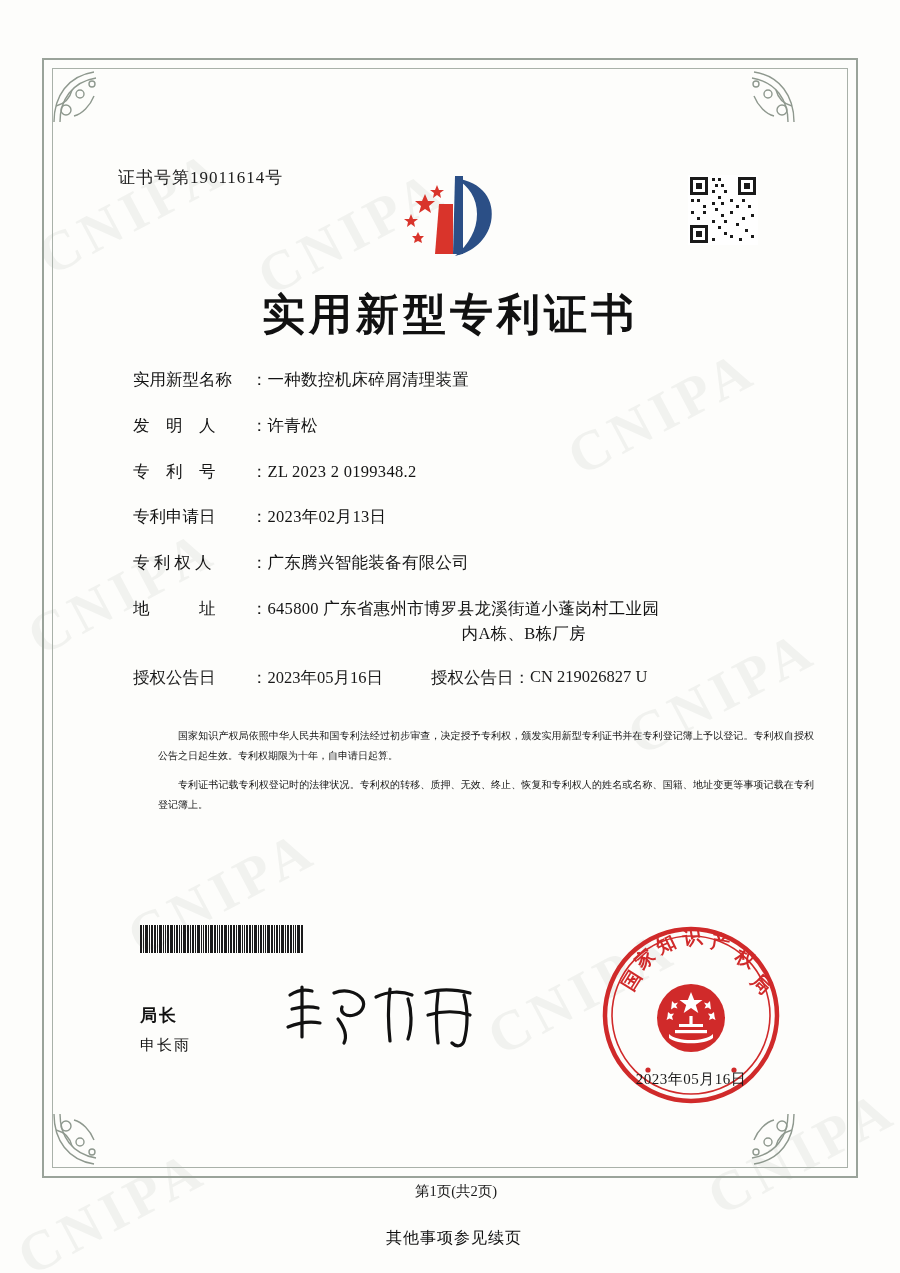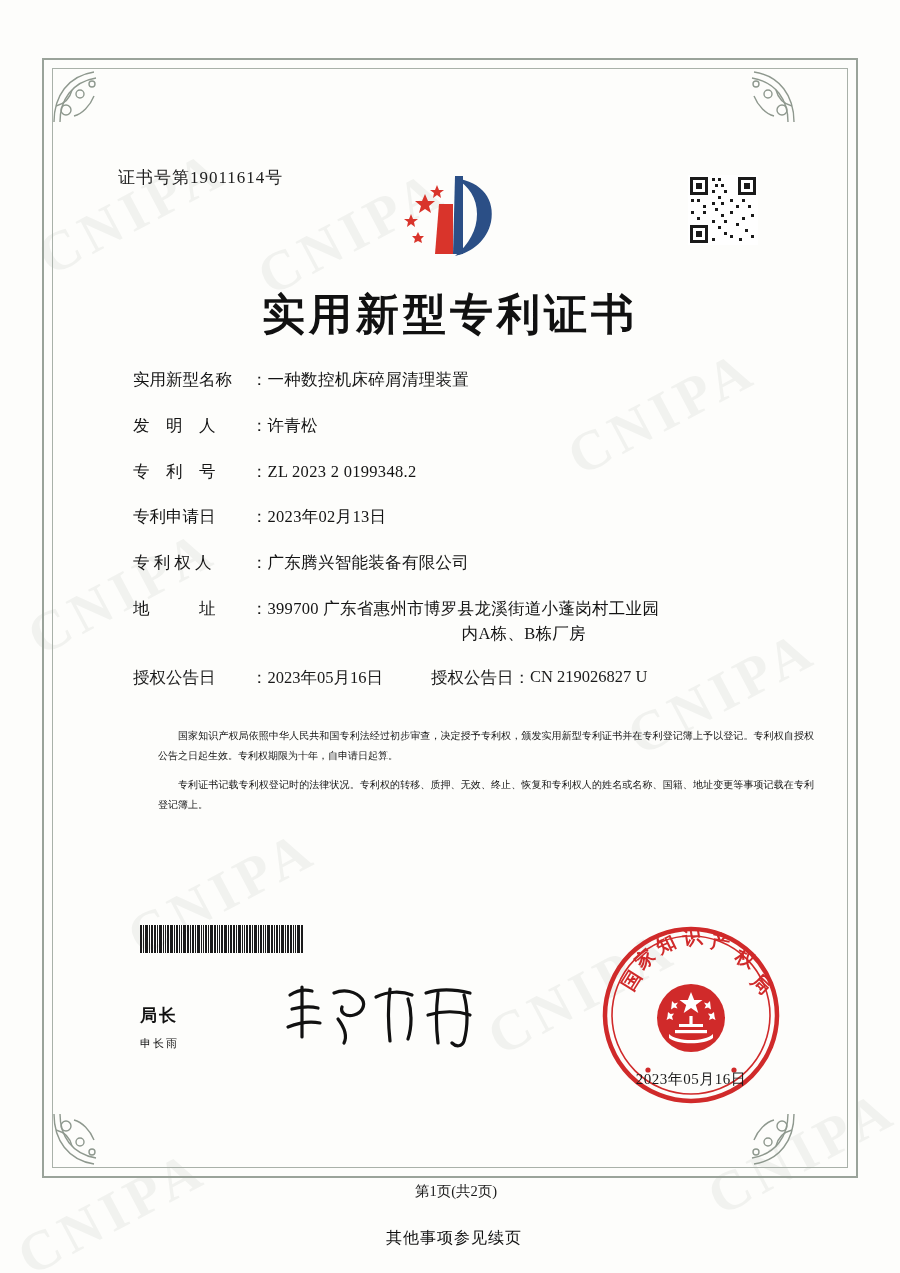--- a/index.html
+++ b/index.html
@@ -195,21 +195,21 @@
     top: 1004px;
     font-size: 17px;
     letter-spacing: 2px;
     font-weight: 600;
     color: #111;
   }
   .sig-name {
     position: absolute;
     left: 140px;
     top: 1036px;
-    font-size: 11px;
+    font-size: 15px;
     letter-spacing: 2px;
     color: #111;
   }
   .sig-hand {
     position: absolute;
     left: 278px;
     top: 975px;
     width: 215px;
     height: 75px;
   }
@@ -423,21 +423,21 @@
     <div class="field-row">
       <span class="field-label">专 利 权 人</span>
       <span class="field-colon">：</span>
       <span class="field-value">广东腾兴智能装备有限公司</span>
     </div>
 
     <div class="field-row">
       <span class="field-label">地　　　址</span>
       <span class="field-colon">：</span>
       <span class="field-value">
-        <span>399700 广东省惠州市博罗县龙溪街道小蓬岗村工业园</span>
+        <span>645800 广东省惠州市博罗县龙溪街道小蓬岗村工业园</span>
         <span class="second-line">内A栋、B栋厂房</span>
       </span>
     </div>
 
     <div class="row-inline">
       <span class="field-label pub-label">授权公告日</span>
       <span class="field-colon">：</span>
       <span>2023年05月16日</span>
       <span class="gap"></span>
       <span>授权公告日</span>

